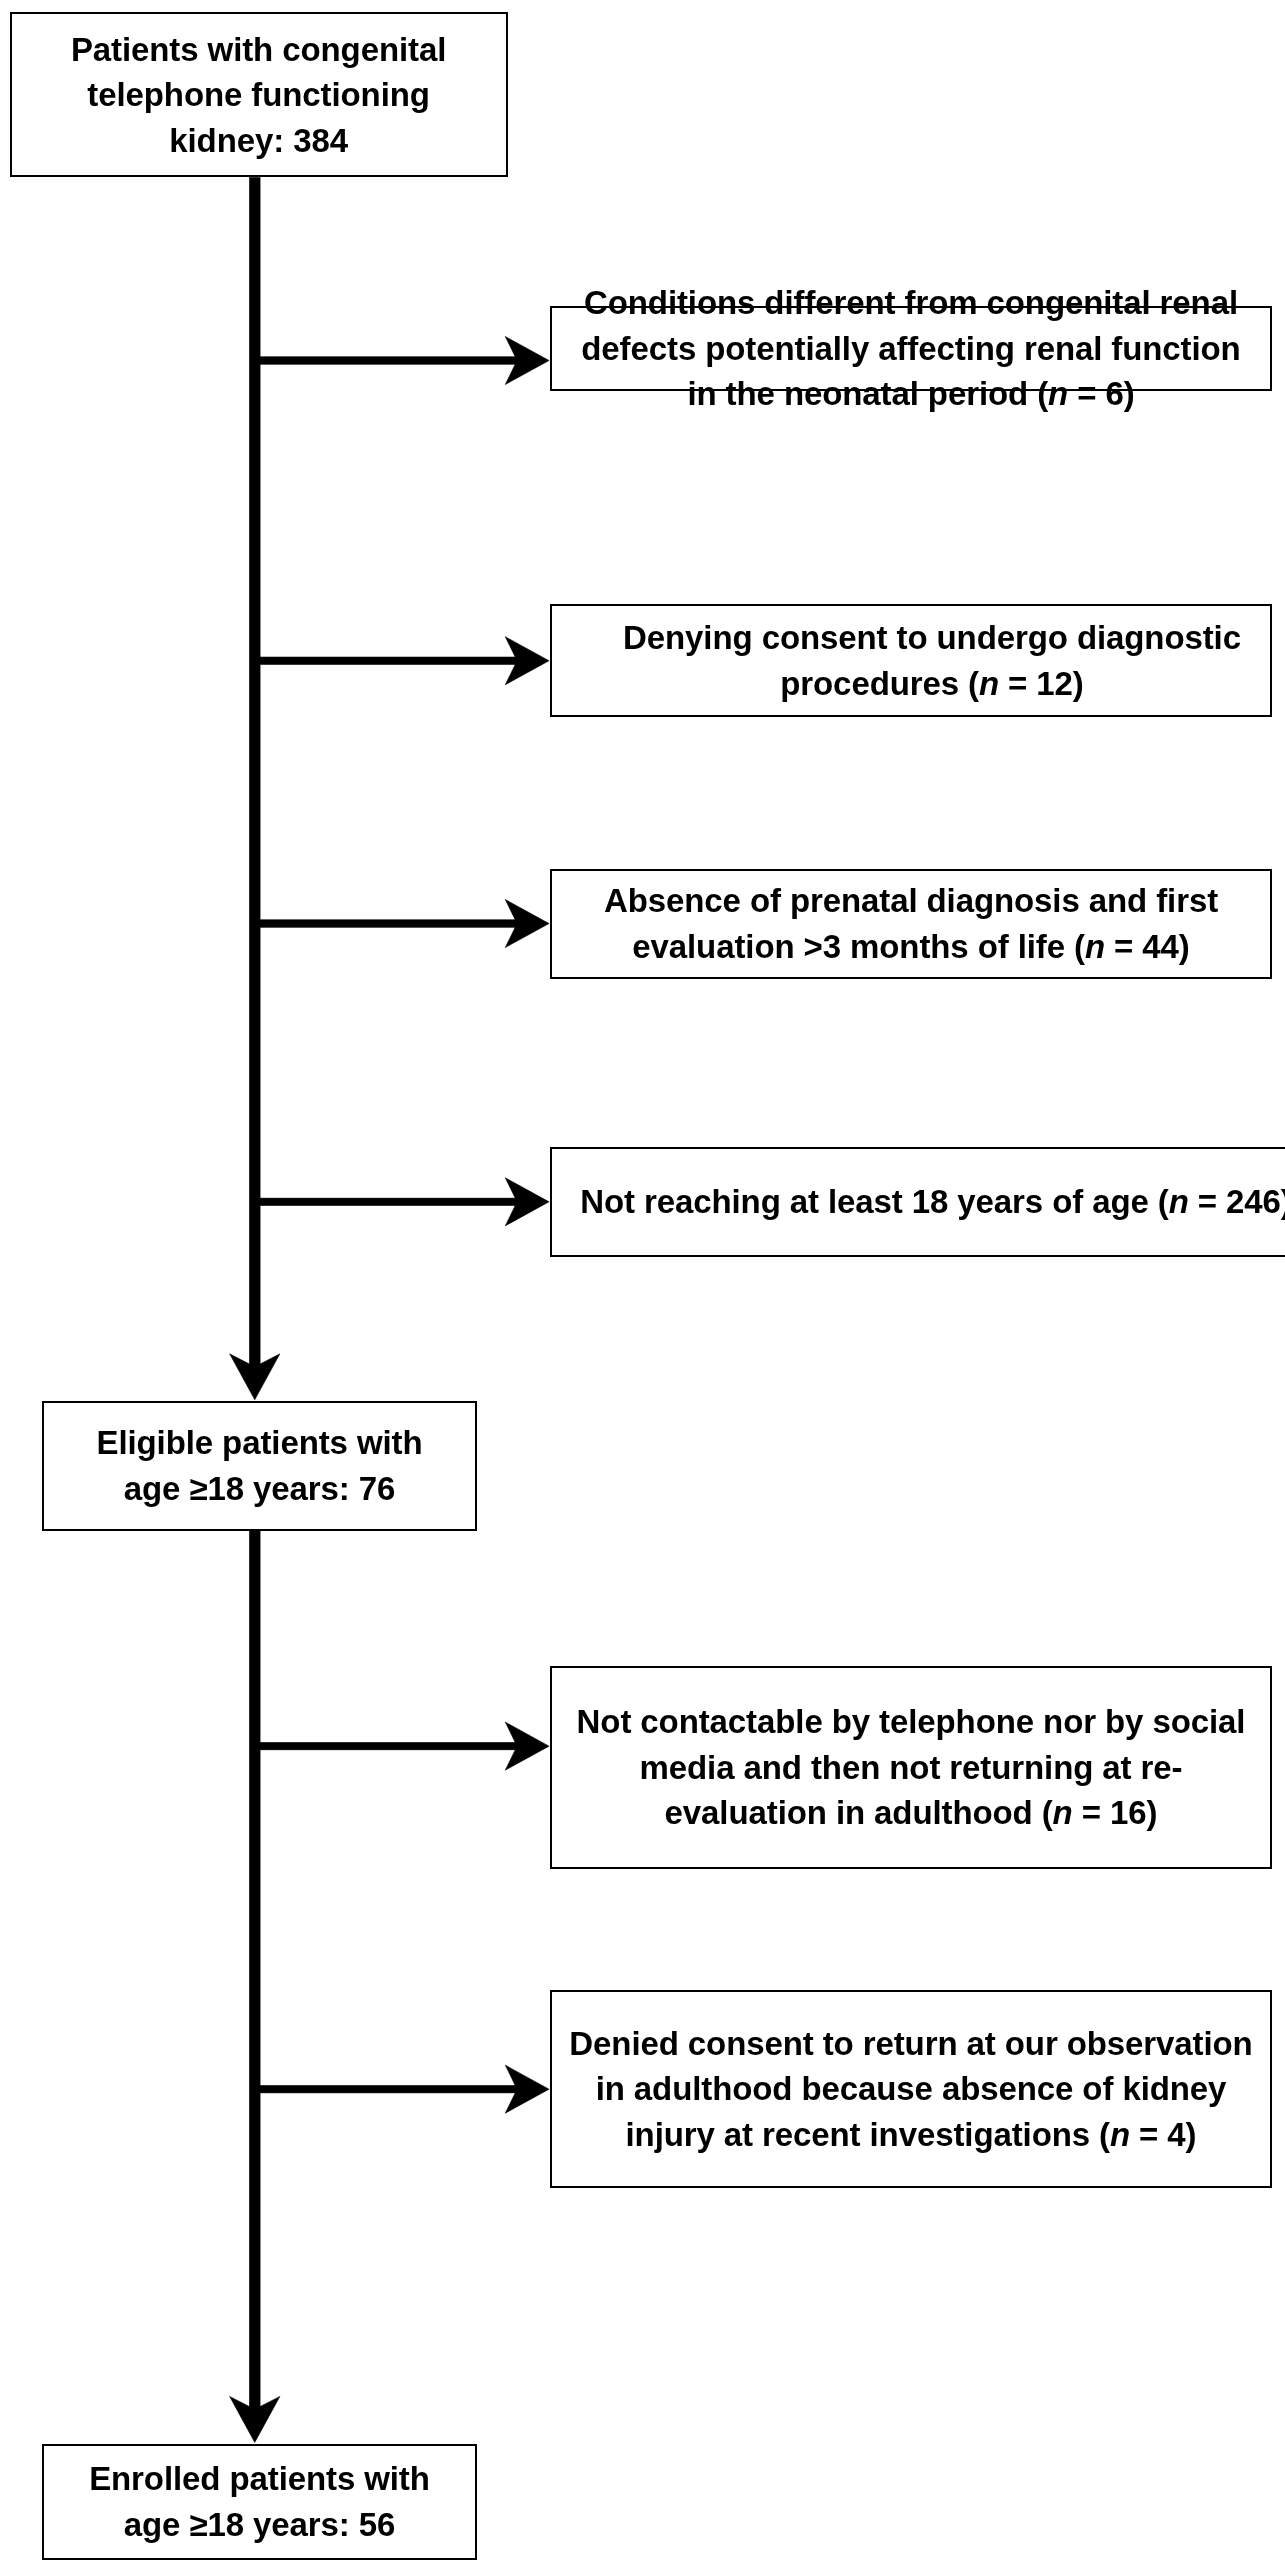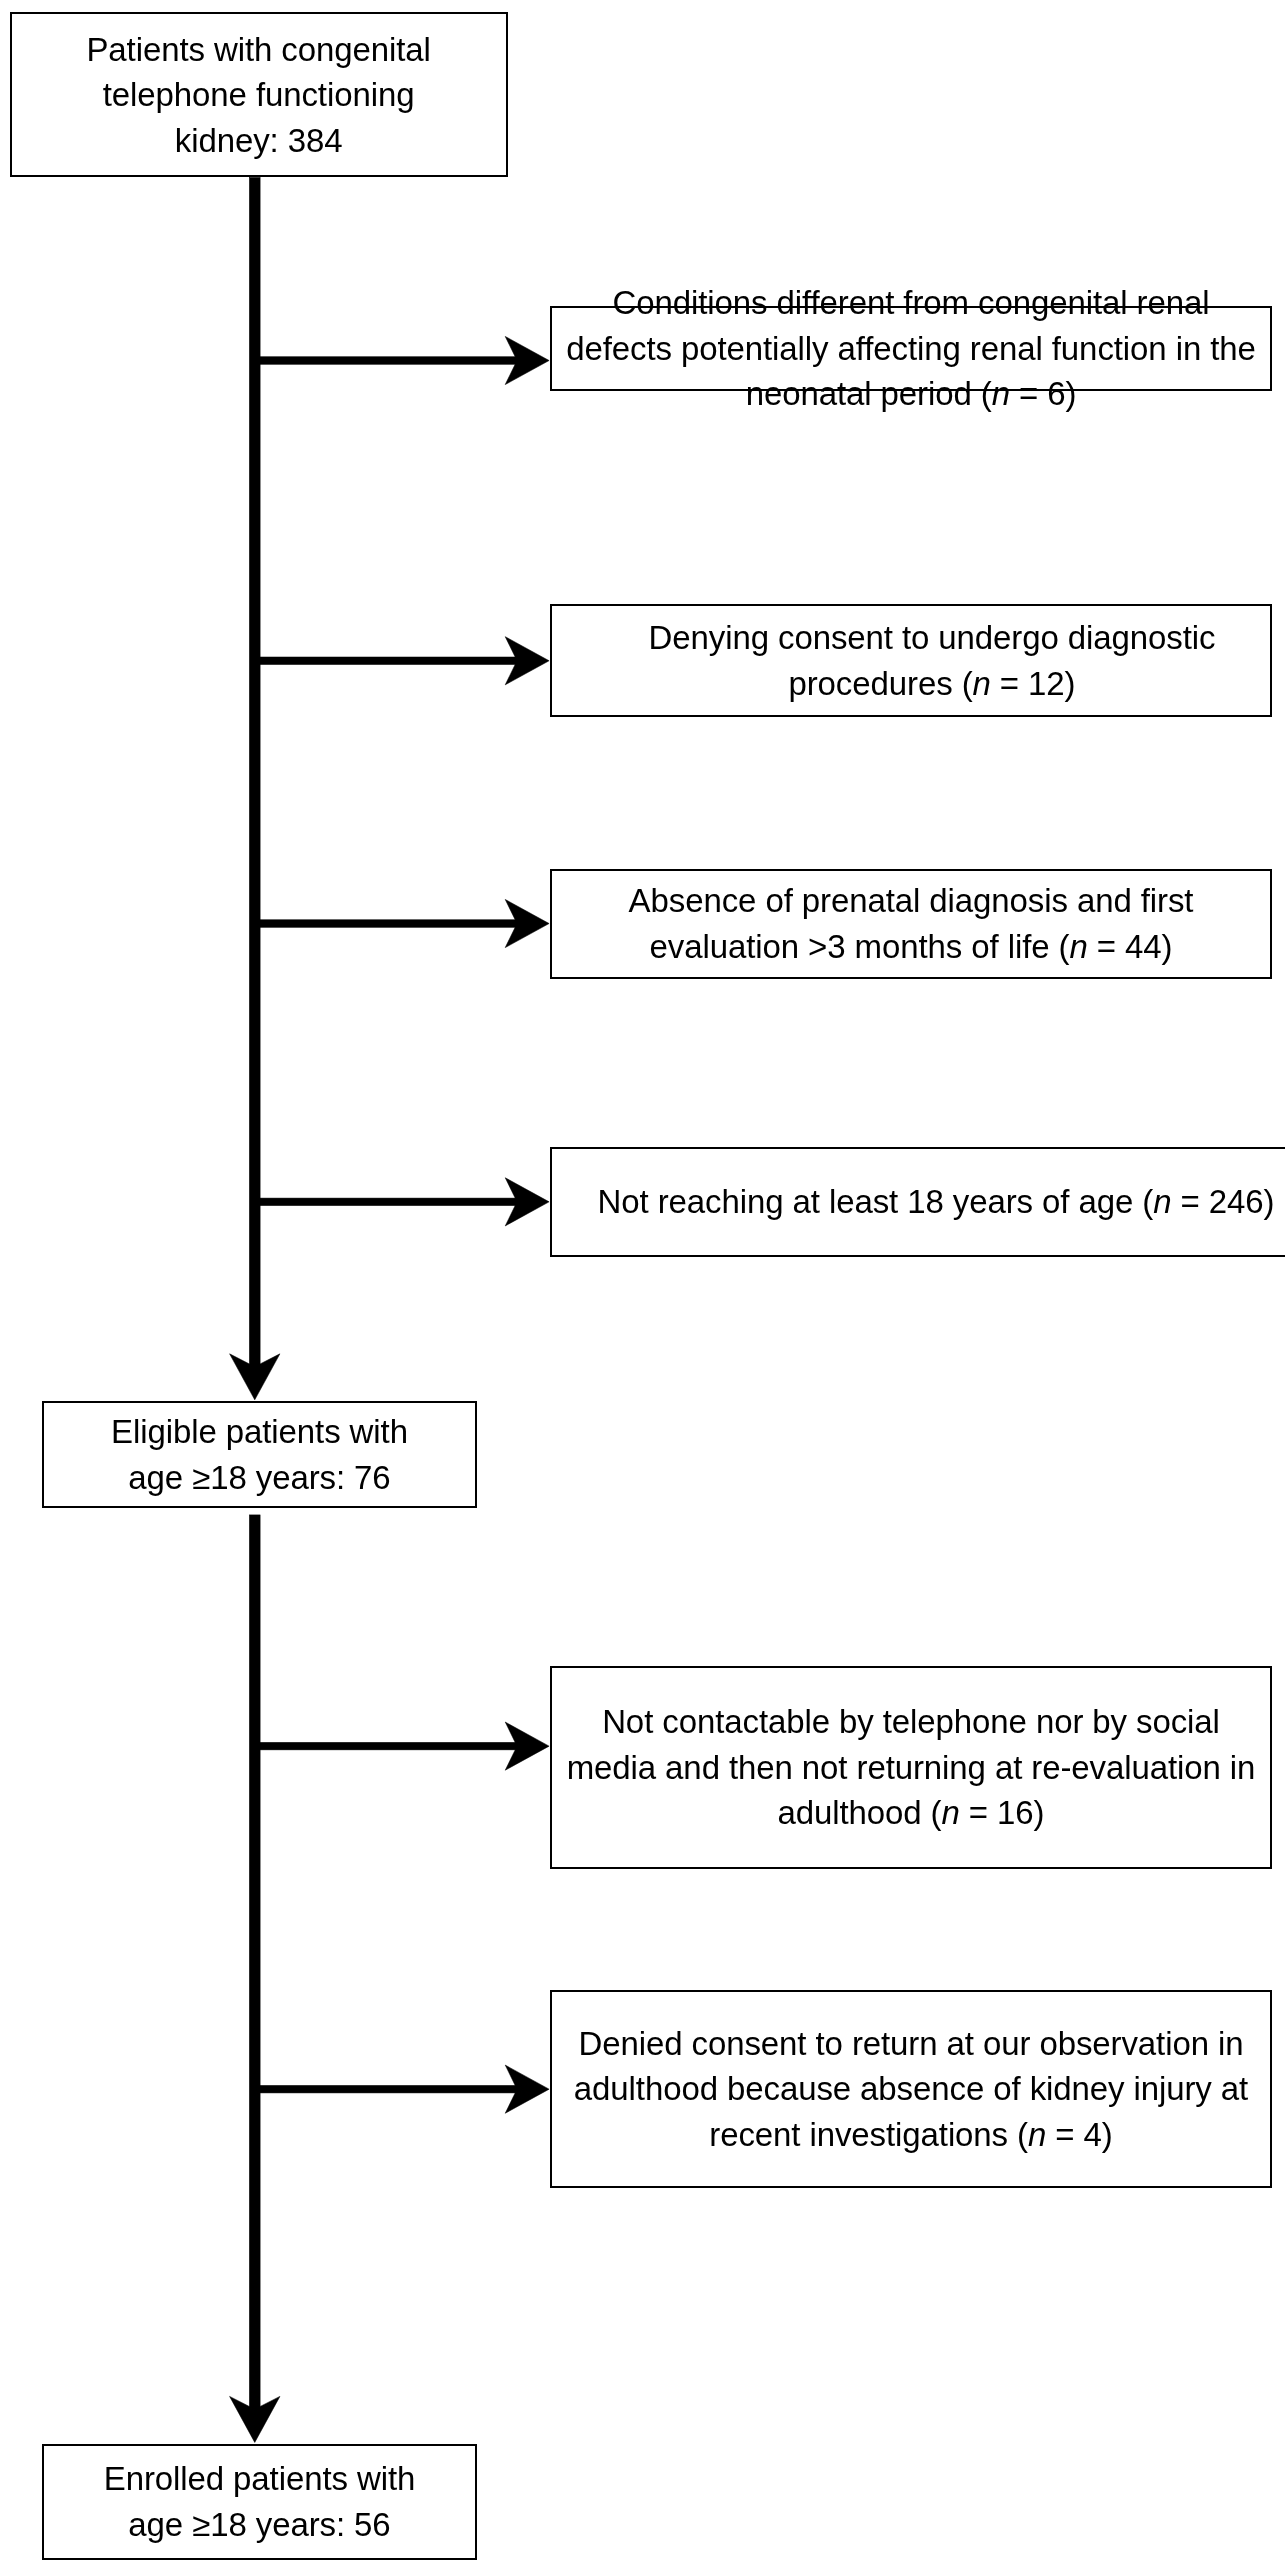--- a/index.html
+++ b/index.html
@@ -38,28 +38,28 @@
     text-align: center;
   }
   .node-text {
     display: block;
     width: 100%;
     padding: 0 14px;
     font-size: 33px;
     line-height: 1.38;
     letter-spacing: -0.1px;
     color: #000000;
-    font-weight: 400;
+    font-weight: 700;
   }
   .node-text .ital {
     font-style: italic;
   }
   
   #node-source   { left: 9.6px;  top: 12.3px;   width: 498px;  height: 165px; }
-  #node-eligible { left: 42px;  top: 1401px; width: 435px;  height: 107px; }
+  #node-eligible { left: 42px;  top: 1401px; width: 435px;  height: 130px; }
   #node-enrolled { left: 42px;  top: 2444px; width: 435px;  height: 116px; }
 
   
   #node-excl-0 { left: 550px; top: 306px;  width: 722px; height: 85px; }
   #node-excl-1 { left: 550px; top: 604px; width: 722px; height: 113px; padding-left: 42px; }
   #node-excl-2 { left: 550px; top: 869px; width: 722px; height: 110px; }
   #node-excl-3 { left: 550px; top: 1147px; width: 772px; height: 110px; }
   #node-excl-4 { left: 550px; top: 1666px; width: 722px; height: 203px; }
   #node-excl-5 { left: 550px; top: 1990px; width: 722px; height: 198px; }
 </style>

